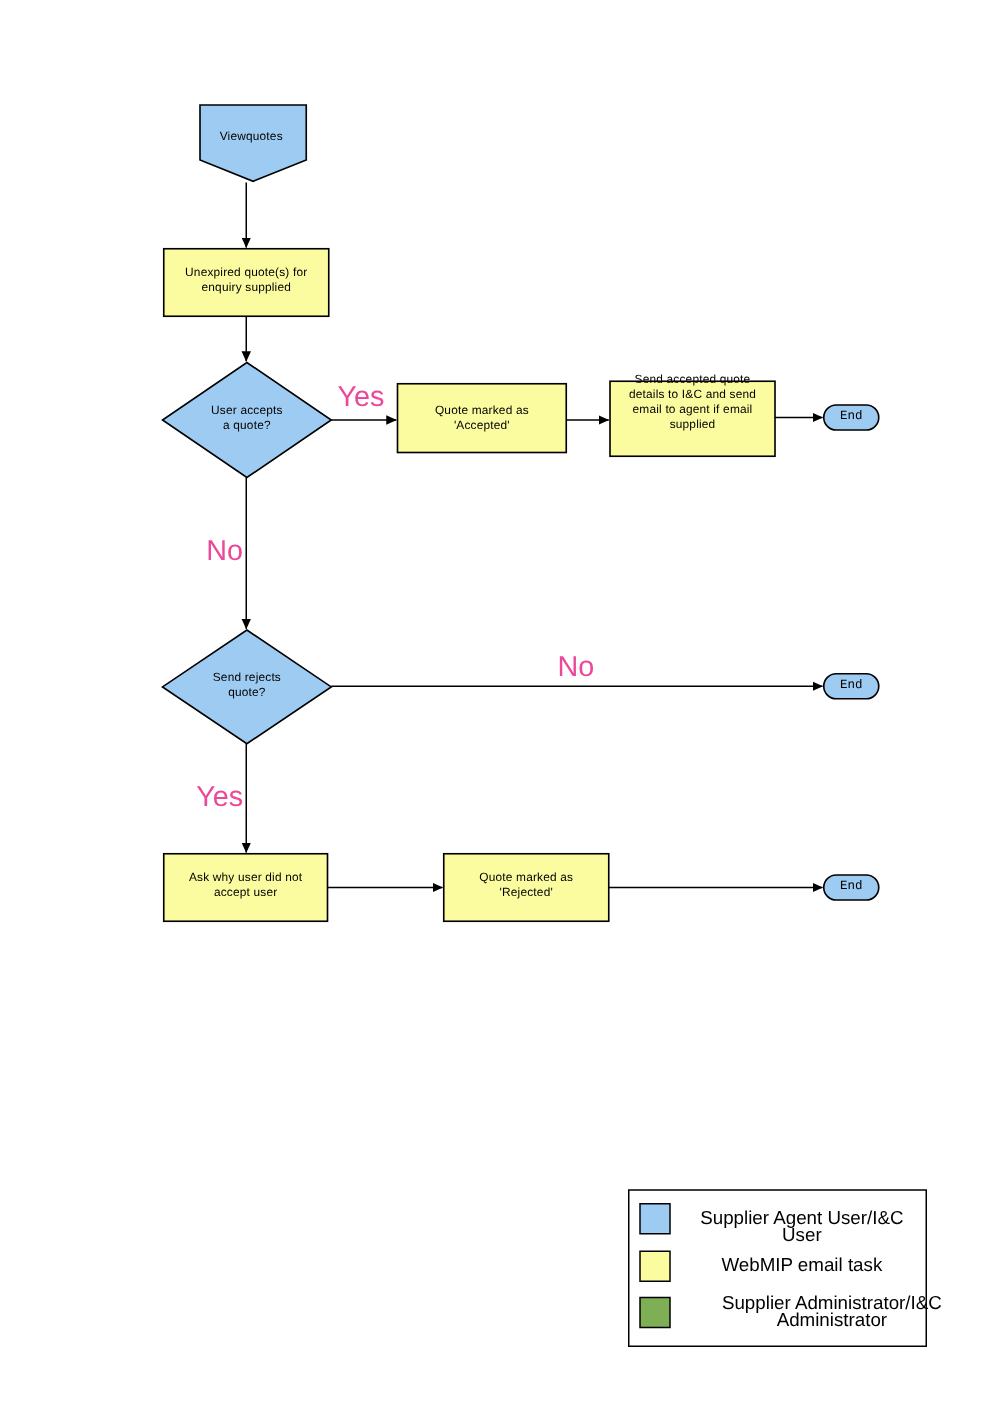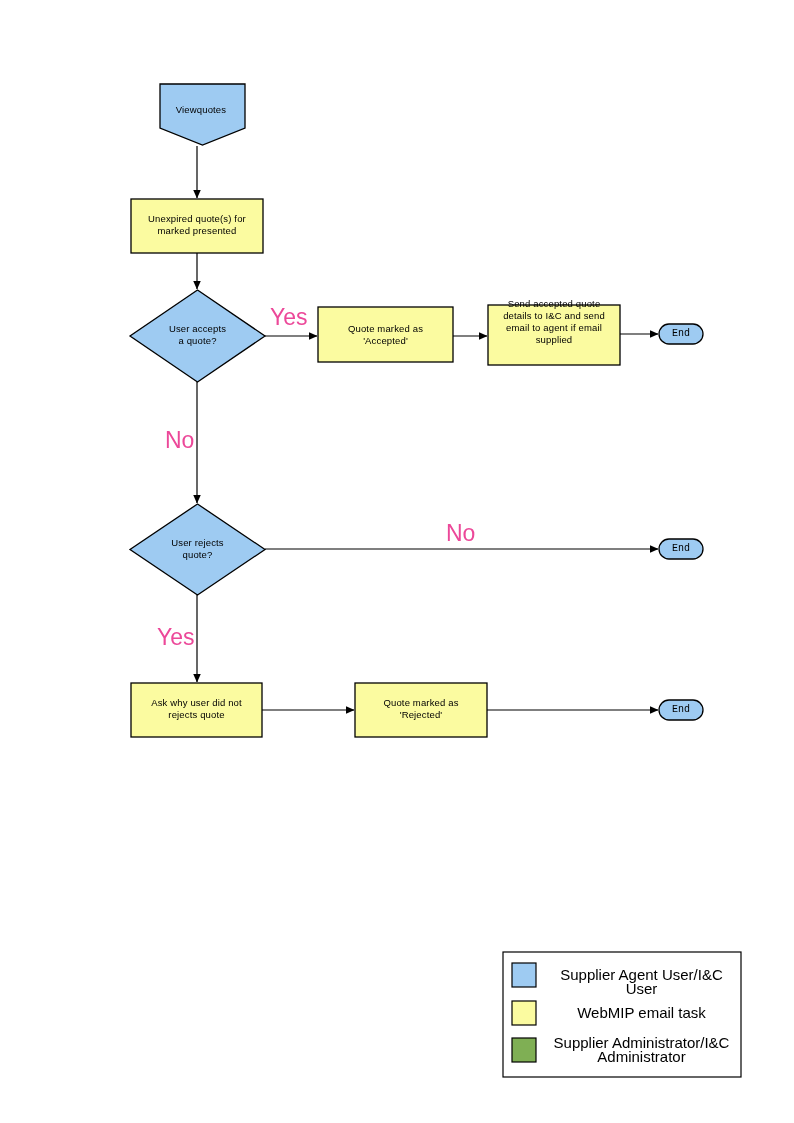--- a/index.html
+++ b/index.html
@@ -123,54 +123,54 @@
 
   <rect x="503" y="952" width="238" height="125" fill="#FFFFFF" stroke="#000000" stroke-width="1.2"></rect>
   <rect x="512" y="963" width="24" height="24" fill="#9ECBF2" stroke="#000000" stroke-width="1.2"></rect>
   <rect x="512" y="1001" width="24" height="24" fill="#FBFBA0" stroke="#000000" stroke-width="1.2"></rect>
   <rect x="512" y="1038" width="24" height="24" fill="#7FAF54" stroke="#000000" stroke-width="1.2"></rect>
 </svg>
 
 <div class="node-label" style="left:160px; top:104px; width:82px;">Viewquotes</div>
 
 <div class="node-label" style="left:131px; top:213px; width:132px;">Unexpired quote(s) for
-marked presented</div>
+enquiry supplied</div>
 
 <div class="node-label" style="left:140px; top:323px; width:115px;">User accepts
 a quote?</div>
 
 <div class="node-label" style="left:318px; top:323px; width:135px;">Quote  marked as
 'Accepted'</div>
 
 <div class="node-label" style="left:489px; top:298px; width:130px;">Send accepted quote
 details to I&amp;C and send
 email to agent if email
 supplied</div>
 
 <div class="end-label" style="left:659px; top:328px; width:44px;">End</div>
 
-<div class="node-label" style="left:140px; top:537px; width:115px;">User rejects
+<div class="node-label" style="left:140px; top:537px; width:115px;">Send rejects
 quote?</div>
 
 <div class="end-label" style="left:659px; top:543px; width:44px;">End</div>
 
 <div class="node-label" style="left:131px; top:697px; width:131px;">Ask why user did not
-rejects quote</div>
+accept user</div>
 
 <div class="node-label" style="left:355px; top:697px; width:132px;">Quote  marked as
 'Rejected'</div>
 
 <div class="end-label" style="left:659px; top:704px; width:44px;">End</div>
 
 <div class="edge-label" style="left:270px; top:305px;">Yes</div>
 
 <div class="edge-label" style="left:165px; top:428px;">No</div>
 
 <div class="edge-label" style="left:446px; top:521px;">No</div>
 
 <div class="edge-label" style="left:157px; top:625px;">Yes</div>
 
 <div class="legend-label" style="left:544px; top:968px; width:195px;">Supplier Agent User/I&amp;C User</div>
 
 <div class="legend-label" style="left:544px; top:1006px; width:195px;">WebMIP email task</div>
 
-<div class="legend-label" style="left:544px; top:1036px; width:195px;">Supplier Administrator/I&amp;C
+<div class="legend-label" style="left:568px; top:1036px; width:195px;">Supplier Administrator/I&amp;C
 Administrator</div>
 
 </body></html>

